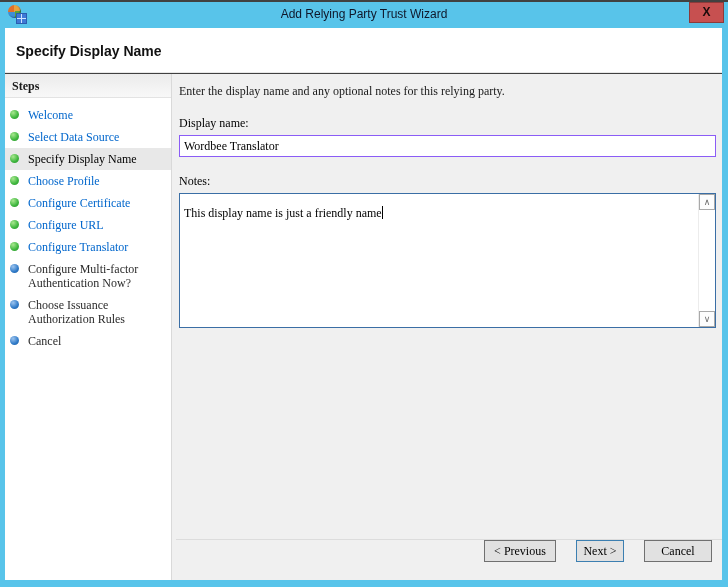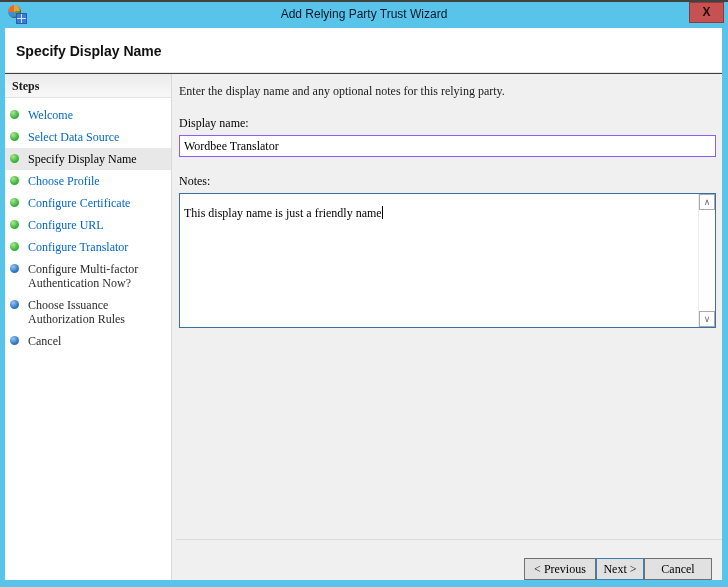--- a/index.html
+++ b/index.html
@@ -59,21 +59,21 @@
      font-family:inherit; font-size:12px; padding:0 4px; color:#000; outline:none;}
   .notes-box{position:relative; margin-top:4px; height:135px; border:1px solid var(--focus-border); background:#fff;
      padding:12px 22px 2px 4px; line-height:15px; overflow:hidden;}
   .caret{display:inline-block; width:1px; height:13px; background:#000; vertical-align:-2px;}
   .vscroll{position:absolute; top:0; right:0; bottom:0; width:17px; display:flex; flex-direction:column; background:#fff; border-left:1px solid #ececec;}
   .sb-btn{flex:none; height:16px; border:1px solid #a9a9a9; background:#fdfdfd; color:#6d6d6d;
      font-size:9px; line-height:14px; text-align:center; cursor:default;}
   .sb-track{flex:1;}
 
   .footer{position:absolute; left:4px; right:0; bottom:0; height:41px; border-top:1px solid #dcdcdc;
-     display:flex; align-items:flex-end; justify-content:flex-end; padding-right:10px;}
+     display:flex; align-items:flex-start; justify-content:flex-end; gap:20px; padding-right:10px;}
   .btn{height:22px; background:var(--button-bg); border:1px solid var(--button-border);
      font-family:inherit; font-size:12px; color:#000; cursor:default;}
   .btn-previous{width:72px;}
   .btn-next{width:48px; border-color:var(--next-border);}
   .btn-cancel{width:68px;}
 </style>
 </head>
 <body>
 
 <div class="window">

